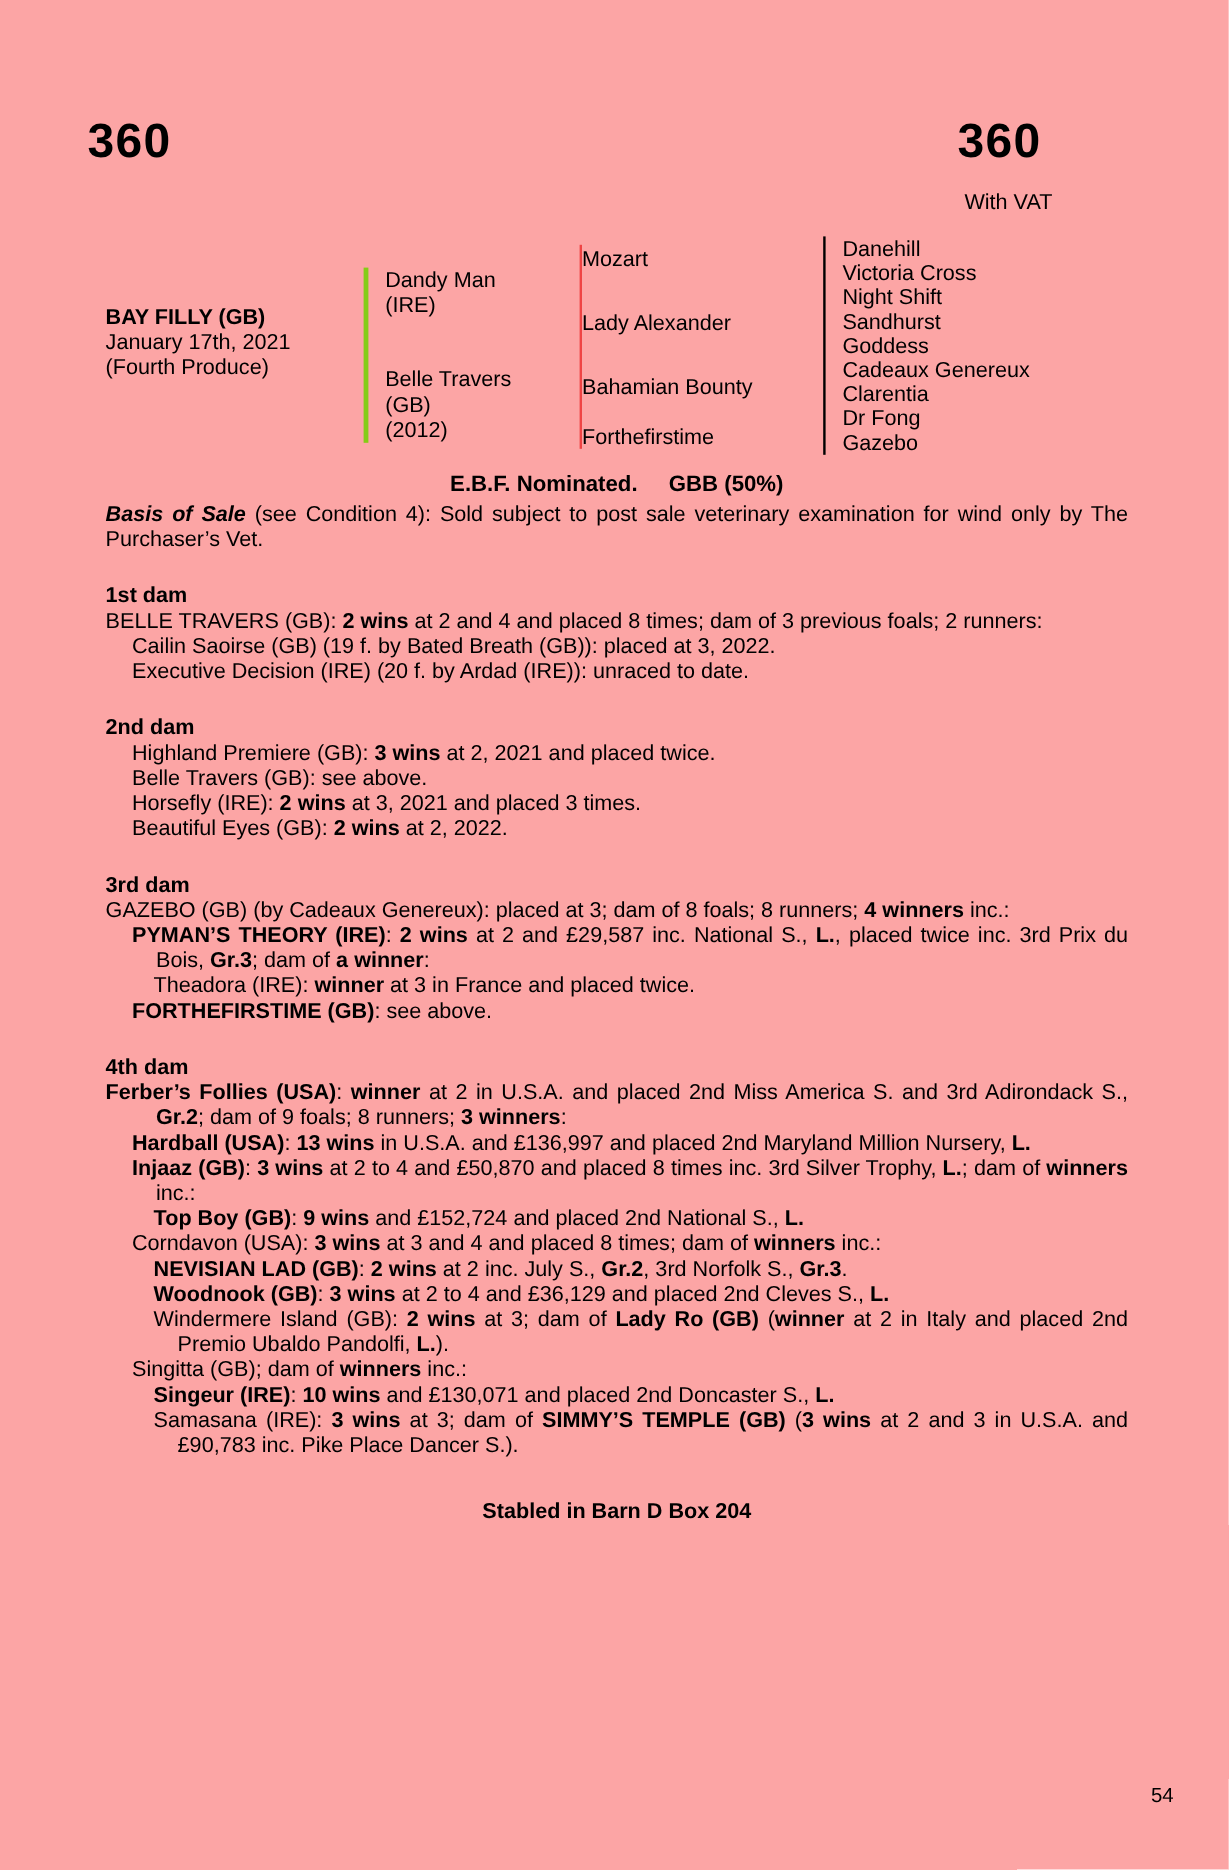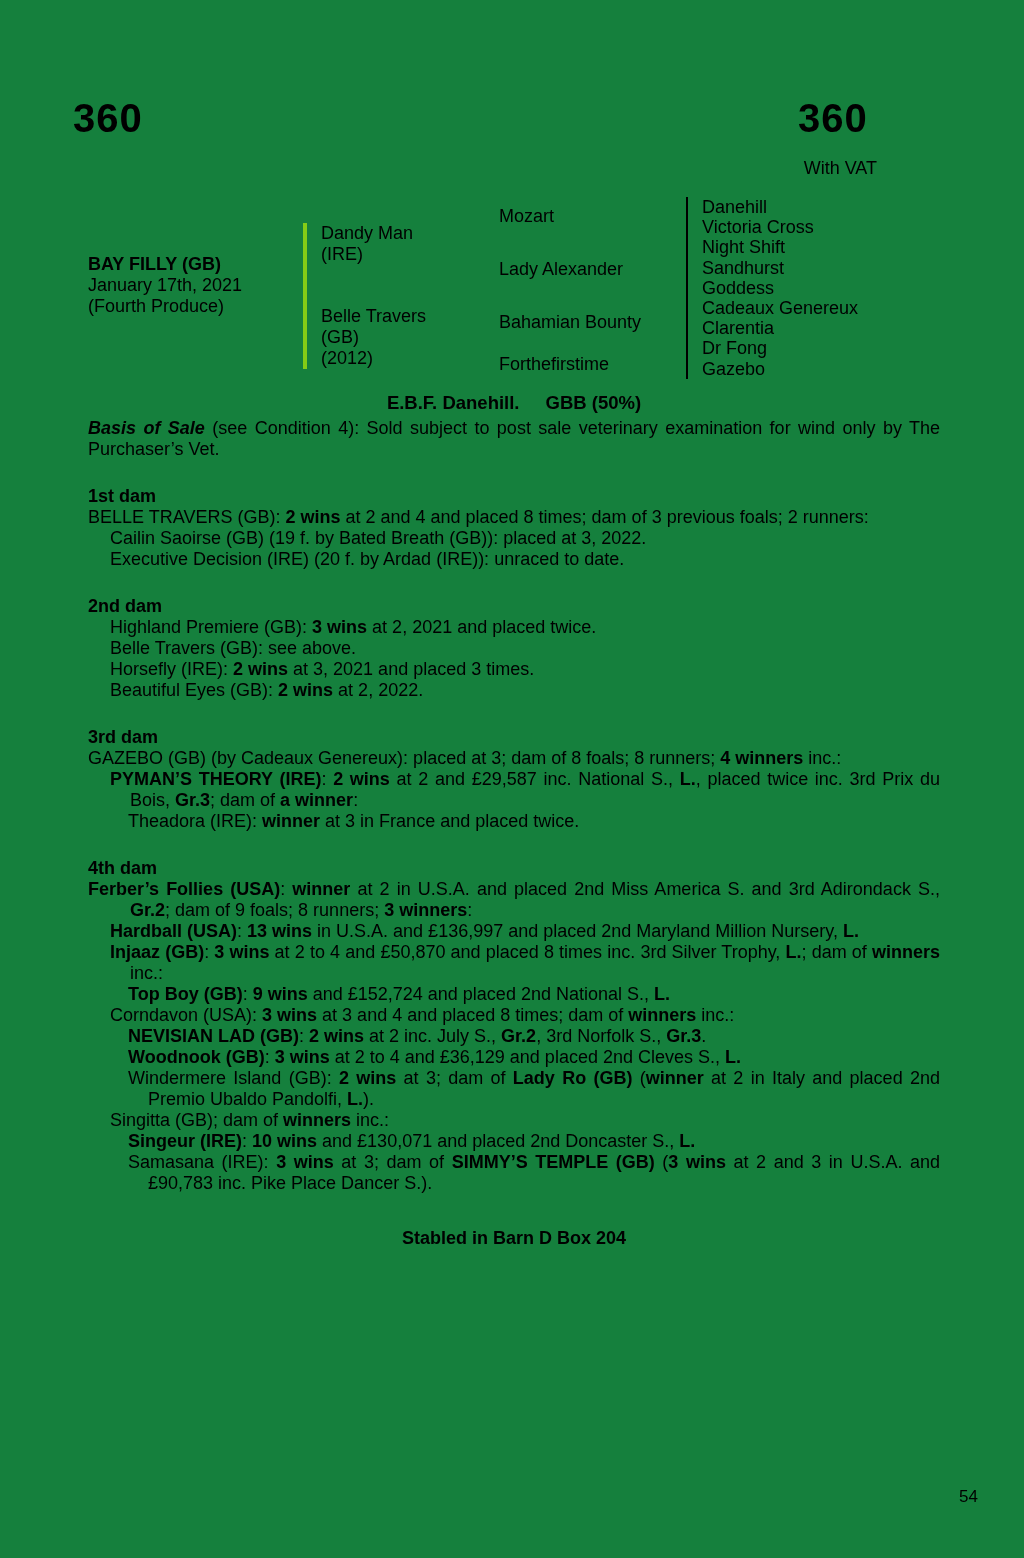--- a/index.html
+++ b/index.html
@@ -3,21 +3,21 @@
 <meta charset="utf-8">
 <style>
   * { box-sizing: border-box; margin: 0; padding: 0; }
   html, body { background: #ffffff; }
   body { font-family: "Liberation Sans", sans-serif; }
 
   .page {
     position: relative;
     width: 1024px;
     height: 1558px;
-    background: #15803d;
+    background: #fca5a5;
     color: #000000;
     font-size: 18px;
     line-height: 21px;
     overflow: hidden;
   }
 
   
   .lot-left {
     position: absolute; left: 73px; top: 96px;
     font-size: 40px; line-height: 44px; font-weight: bold; letter-spacing: 1px;
@@ -33,21 +33,21 @@
   .vat { position: absolute; right: 147px; top: 158px; }
 
   
   .pedigree { position: absolute; left: 88px; top: 196px; width: 852px; height: 195px; }
   .ped-name { position: absolute; left: 0; top: 58px; width: 214px; }
   .horse-name { font-weight: bold; }
 
   .ped-col2 { position: absolute; left: 215px; top: 27px; border-left: 4px solid #84cc16; padding-left: 14px; width: 178px; }
   .ped-dam { margin-top: 41px; }
 
-  .ped-col3 { position: absolute; left: 395px; top: 8px; border-left: 2px solid #15803d; padding-left: 14px; width: 200px; line-height: 20px; }
+  .ped-col3 { position: absolute; left: 395px; top: 8px; border-left: 2px solid #ef4444; width: 200px; line-height: 20px; }
   .g2-1 { margin-top: 2px; }
   .g2-2 { margin-top: 33px; }
   .g2-3 { margin-top: 33px; }
   .g2-4 { margin-top: 22px; }
 
   .ped-col4 { position: absolute; left: 598px; top: 1px; border-left: 2px solid #000; padding-left: 14px; width: 254px; line-height: 20.2px; }
 
   
   .body-text { position: absolute; left: 88px; top: 392px; width: 852px; }
   .ebf-line { text-align: center; font-weight: bold; font-size: 18.5px; }
@@ -111,41 +111,42 @@
       <div>Goddess</div>
       <div>Cadeaux Genereux</div>
       <div>Clarentia</div>
       <div>Dr Fong</div>
       <div>Gazebo</div>
     </div>
   </div>
 
   <div class="body-text">
     <div class="ebf-line">
-      <span>E.B.F. Danehill.</span><span class="ebf-gap"></span><span>GBB (50%)</span>
+      <span>E.B.F. Nominated.</span><span class="ebf-gap"></span><span>GBB (50%)</span>
     </div>
 
     <p class="basis">
       <span class="basis-label">Basis of Sale</span><span> (see Condition 4): Sold subject to post sale veterinary examination for wind only by The Purchaser’s Vet.</span>
     </p>
 
     <div>
         <div class="dam-heading">1st dam</div>
         <p class="para ind0"><span>BELLE TRAVERS (GB): </span><span class="seg-b">2 wins</span><span> at 2 and 4 and placed 8 times; dam of 3 previous foals; 2 runners:</span></p>
         <p class="para ind1"><span>Cailin Saoirse (GB) (19 f. by Bated Breath (GB)): placed at 3, 2022.</span></p>
         <p class="para ind1"><span>Executive Decision (IRE) (20 f. by Ardad (IRE)): unraced to date.</span></p>
         <div class="dam-heading">2nd dam</div>
         <p class="para ind1"><span>Highland Premiere (GB): </span><span class="seg-b">3 wins</span><span> at 2, 2021 and placed twice.</span></p>
         <p class="para ind1"><span>Belle Travers (GB): see above.</span></p>
         <p class="para ind1"><span>Horsefly (IRE): </span><span class="seg-b">2 wins</span><span> at 3, 2021 and placed 3 times.</span></p>
         <p class="para ind1"><span>Beautiful Eyes (GB): </span><span class="seg-b">2 wins</span><span> at 2, 2022.</span></p>
         <div class="dam-heading">3rd dam</div>
         <p class="para ind0"><span>GAZEBO (GB) (by Cadeaux Genereux): placed at 3; dam of 8 foals; 8 runners; </span><span class="seg-b">4 winners</span><span> inc.:</span></p>
         <p class="para ind1"><span class="seg-b">PYMAN’S THEORY (IRE)</span><span>: </span><span class="seg-b">2 wins</span><span> at 2 and £29,587 inc. National S., </span><span class="seg-b">L.</span><span>, placed twice inc. 3rd Prix du Bois, </span><span class="seg-b">Gr.3</span><span>; dam of </span><span class="seg-b">a winner</span><span>:</span></p>
         <p class="para ind2"><span>Theadora (IRE): </span><span class="seg-b">winner</span><span> at 3 in France and placed twice.</span></p>
+        <p class="para ind1"><span class="seg-b">FORTHEFIRSTIME (GB)</span><span>: see above.</span></p>
         <div class="dam-heading">4th dam</div>
         <p class="para ind0"><span class="seg-b">Ferber’s Follies (USA)</span><span>: </span><span class="seg-b">winner</span><span> at 2 in U.S.A. and placed 2nd Miss America S. and 3rd Adirondack S., </span><span class="seg-b">Gr.2</span><span>; dam of 9 foals; 8 runners; </span><span class="seg-b">3 winners</span><span>:</span></p>
         <p class="para ind1"><span class="seg-b">Hardball (USA)</span><span>: </span><span class="seg-b">13 wins</span><span> in U.S.A. and £136,997 and placed 2nd Maryland Million Nursery, </span><span class="seg-b">L.</span></p>
         <p class="para ind1"><span class="seg-b">Injaaz (GB)</span><span>: </span><span class="seg-b">3 wins</span><span> at 2 to 4 and £50,870 and placed 8 times inc. 3rd Silver Trophy, </span><span class="seg-b">L.</span><span>; dam of </span><span class="seg-b">winners</span><span> inc.:</span></p>
         <p class="para ind2"><span class="seg-b">Top Boy (GB)</span><span>: </span><span class="seg-b">9 wins</span><span> and £152,724 and placed 2nd National S., </span><span class="seg-b">L.</span></p>
         <p class="para ind1"><span>Corndavon (USA): </span><span class="seg-b">3 wins</span><span> at 3 and 4 and placed 8 times; dam of </span><span class="seg-b">winners</span><span> inc.:</span></p>
         <p class="para ind2"><span class="seg-b">NEVISIAN LAD (GB)</span><span>: </span><span class="seg-b">2 wins</span><span> at 2 inc. July S., </span><span class="seg-b">Gr.2</span><span>, 3rd Norfolk S., </span><span class="seg-b">Gr.3</span><span>.</span></p>
         <p class="para ind2"><span class="seg-b">Woodnook (GB)</span><span>: </span><span class="seg-b">3 wins</span><span> at 2 to 4 and £36,129 and placed 2nd Cleves S., </span><span class="seg-b">L.</span></p>
         <p class="para ind2"><span>Windermere Island (GB): </span><span class="seg-b">2 wins</span><span> at 3; dam of </span><span class="seg-b">Lady Ro (GB)</span><span> (</span><span class="seg-b">winner</span><span> at 2 in Italy and placed 2nd Premio Ubaldo Pandolfi, </span><span class="seg-b">L.</span><span>).</span></p>
         <p class="para ind1"><span>Singitta (GB); dam of </span><span class="seg-b">winners</span><span> inc.:</span></p>

